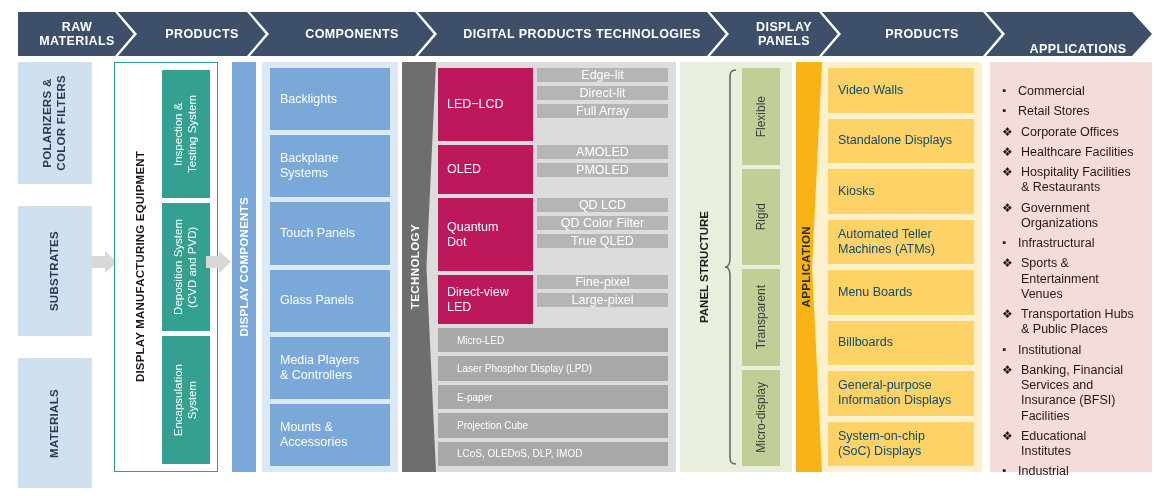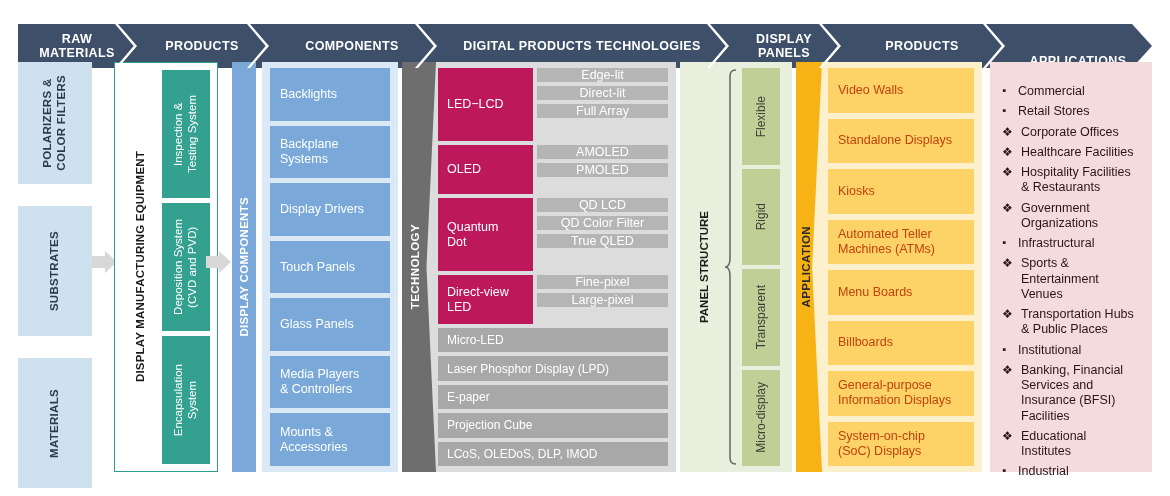--- a/index.html
+++ b/index.html
@@ -1,20 +1,20 @@
 <!DOCTYPE html>
 <html><head>
 <meta charset="utf-8">
 <style>
   html,body{margin:0;padding:0;background:#ffffff;}
   body{width:1170px;height:496px;font-family:"Liberation Sans",sans-serif;overflow:hidden;}
   #root{position:relative;width:1170px;height:496px;}
 
   
-  .hdr{position:absolute;left:18px;top:12px;width:1134px;height:44px;display:flex;margin-top:12px;}
+  .hdr{position:absolute;left:18px;top:12px;width:1134px;height:44px;display:flex;}
   .hseg{position:relative;background:#3e4f69;color:#fff;display:flex;align-items:center;
         justify-content:center;text-align:center;font-weight:bold;font-size:12.5px;
         letter-spacing:.4px;line-height:1.15;box-sizing:border-box;}
   .hseg .lbl{position:relative;z-index:3;padding:0 6px;}
   
   .hseg:not(:last-child)::after{content:"";position:absolute;right:-1px;top:0;width:22px;height:100%;
       background:#ffffff;z-index:2;
       clip-path:polygon(0 0, 3px 0, 100% 50%, 3px 100%, 0 100%, 85% 50%);}
   .hseg:last-child{clip-path:polygon(0 0, calc(100% - 20px) 0, 100% 50%, calc(100% - 20px) 100%, 0 100%);align-items:flex-end;}
 
@@ -58,42 +58,42 @@
                   margin-right:8px;}
   .techwrap{position:absolute;left:412px;top:62px;width:264px;height:410px;background:#dcdcdc;
             box-sizing:border-box;padding:6px 8px 6px 26px;display:flex;flex-direction:column;gap:4px;}
   .techrow{display:flex;gap:4px;}
   .techparent{background:#be185d;color:#fff;font-size:12.5px;line-height:1.2;
               display:flex;align-items:center;padding-left:9px;box-sizing:border-box;
               width:95px;flex:none;}
   .techsubs{flex:1;display:flex;flex-direction:column;gap:4px;}
   .techsub{background:#b5b5b5;color:#fff;font-size:12.5px;display:flex;align-items:center;
            justify-content:center;text-align:center;}
-  .techfull{background:#a8a8a8;color:#fff;font-size:12px;display:flex;align-items:center;
-            padding-left:9px;box-sizing:border-box;}
+  .techfull{background:#a8a8a8;color:#fff;font-size:10px;display:flex;align-items:center;
+            padding-left:19px;box-sizing:border-box;}
 
   
   .pswrap{position:absolute;left:680px;top:62px;width:112px;height:410px;background:#e9efdd;}
   .pslabel{position:absolute;left:4px;top:0;width:40px;height:100%;display:flex;
            align-items:center;justify-content:center;font-weight:bold;font-size:11.5px;color:#1b1b1b;}
   .psbrace{position:absolute;left:44px;top:6px;width:14px;height:398px;}
   .pscol{position:absolute;left:62px;top:6px;width:38px;height:398px;
          display:flex;flex-direction:column;gap:4px;}
   .psbox{flex:1;background:#c0cf96;color:#3c3c3c;font-size:12px;
          display:flex;align-items:center;justify-content:center;}
 
   
   .prodbg{position:absolute;left:796px;top:62px;width:186px;height:410px;background:#fdf0cc;}
   .appwedge{position:absolute;left:796px;top:62px;width:26px;height:410px;background:#f7b315;
             clip-path:polygon(0 0, 100% 0, 62% 50%, 100% 100%, 0 100%);
             display:flex;align-items:center;justify-content:center;}
   .appwedge span{color:#2b2b2b;font-weight:bold;font-size:11.5px;letter-spacing:.4px;margin-right:6px;}
   .prodcol{position:absolute;left:828px;top:68px;width:146px;height:398px;
            display:flex;flex-direction:column;gap:6px;}
-  .prodbox{flex:1;background:#fdd368;color:#c2410c;font-size:12.5px;line-height:1.2;
+  .prodbox{flex:1;background:#fdd368;color:#0c4a6e;font-size:12.5px;line-height:1.2;
            display:flex;align-items:center;padding-left:10px;box-sizing:border-box;}
 
   
   .appwrap{position:absolute;left:990px;top:62px;width:162px;height:410px;background:#f4dcdc;
            box-sizing:border-box;padding:22px 10px 10px 8px;}
   .applist{list-style:none;margin:0;padding:0;}
   .appli{display:flex;gap:7px;font-size:12.5px;color:#2b1414;line-height:1.22;
          margin-bottom:5px;align-items:flex-start;}
   .appli .bl{flex:none;width:13px;text-align:center;line-height:1.22;}
   .appli.lvl1{padding-left:0;}
@@ -175,23 +175,20 @@
     <span class="vert">DISPLAY COMPONENTS</span>
   </div>
   <div class="compwrap" id="compcol">
       <div class="compbox">
         <span>Backlights</span>
       </div>
       <div class="compbox">
         <span>Backplane<br>Systems</span>
       </div>
       <div class="compbox">
-        <span>Display Drivers</span>
-      </div>
-      <div class="compbox">
         <span>Touch Panels</span>
       </div>
       <div class="compbox">
         <span>Glass Panels</span>
       </div>
       <div class="compbox">
         <span>Media Players<br>&amp; Controllers</span>
       </div>
       <div class="compbox">
         <span>Mounts &amp;<br>Accessories</span>

